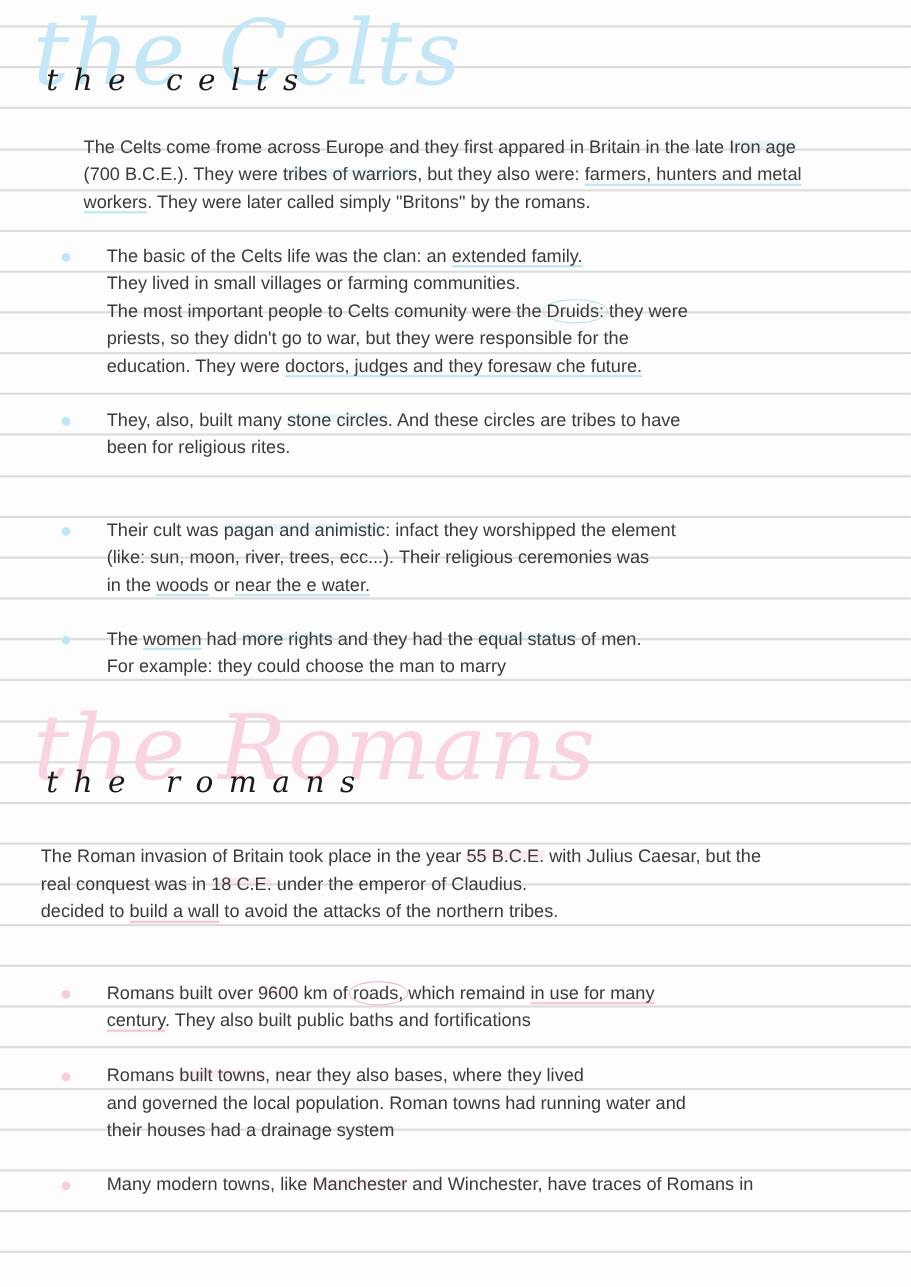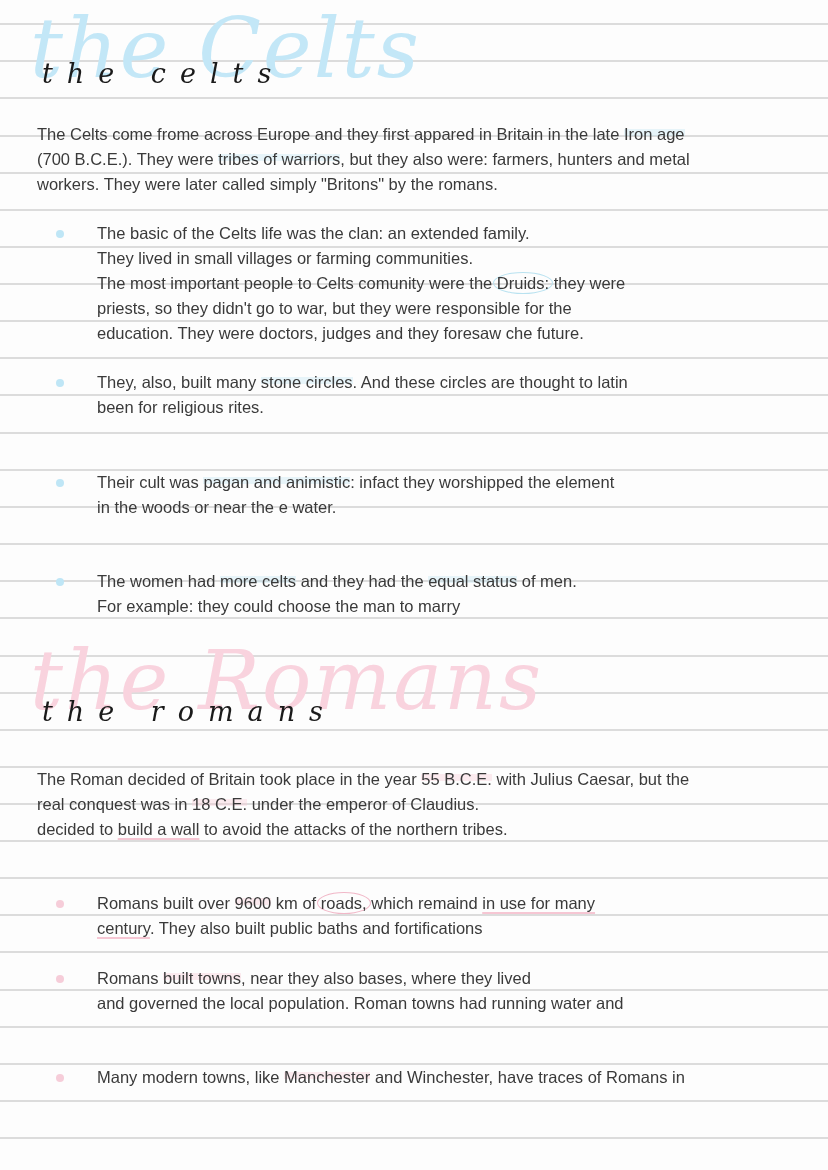--- a/index.html
+++ b/index.html
@@ -16,21 +16,21 @@
   }
   .small-title {
     position:absolute; font-family:"DejaVu Serif", serif; font-style:italic;
     font-size:27px; color:#1a1a1a; letter-spacing:14px; white-space:nowrap; line-height:1;
   }
   .para { position:absolute; left:37px; font-size:16.5px; line-height:25px; white-space:nowrap; }
   .bullet-item { position:absolute; left:0; width:828px; }
   .bullet-dot { position:absolute; left:56px; top:9px; width:8px; height:8px; border-radius:50%; }
   .bullet-text { position:absolute; left:97px; font-size:16.5px; line-height:25px; white-space:nowrap; }
   .line { display:block; height:25px; }
-  .hl-blue { text-decoration-color:#bfe6f3; text-decoration-thickness:2px; text-underline-offset:3px; }
+  .hl-blue { text-decoration:underline; text-decoration-color:#bfe6f3; text-decoration-thickness:2px; text-underline-offset:3px; }
   .hl-pink { text-decoration:underline; text-decoration-color:#f6c6d3; text-decoration-thickness:2px; text-underline-offset:3px; }
   .mark-blue { background:linear-gradient(transparent 20%, rgba(190,228,242,0.35) 20%, rgba(190,228,242,0.35) 60%, transparent 60%); }
   .mark-pink { background:linear-gradient(transparent 20%, rgba(248,200,212,0.35) 20%, rgba(248,200,212,0.35) 60%, transparent 60%); }
   .circle-blue { border:1.5px solid #b9e2f0; border-radius:50%; padding:1px 3px; margin:-3px -4px; }
   .circle-pink { border:1.5px solid #f1b8c8; border-radius:50%; padding:1px 3px; margin:-3px -4px; }
 </style>
 </head>
 <body>
 
 <div id="rules">
@@ -63,81 +63,83 @@
     <div class="rule" style="top: 989px;"></div>
     <div class="rule" style="top: 1026px;"></div>
     <div class="rule" style="top: 1063px;"></div>
     <div class="rule" style="top: 1100px;"></div>
     <div class="rule" style="top: 1137px;"></div>
   </div>
 
 <section>
   <div class="big-title" style="left:30px; top:8px; color:#c3e7f7;">the Celts</div>
   <div class="small-title" style="left:42px; top:60px;">the celts</div>
-  <div class="para" style="top:122px;">
+  <div class="para" style="top:122px;margin-left:39px;">
       <span class="line"><span>The Celts come frome across Europe and they first appared in Britain in the late </span><span class="mark-blue">Iron age</span></span>
       <span class="line"><span>(700 B.C.E.). They were </span><span class="mark-blue">tribes of warriors</span><span>, but they also were: </span><span class="hl-blue">farmers, hunters and metal</span></span>
       <span class="line"><span class="hl-blue">workers</span><span>. They were later called simply "Britons" by the romans.</span></span>
     </div>
   <div>
       <div class="bullet-item" style="top: 221px;">
         <span class="bullet-dot" style="background: rgb(191, 230, 246);"></span>
         <div class="bullet-text">
           <span class="line"><span>The basic of the Celts life was the clan: an </span><span class="hl-blue">extended family.</span></span>
           <span class="line"><span>They lived in small villages or farming communities.</span></span>
           <span class="line"><span>The most important people to Celts comunity were the </span><span class="circle-blue">Druids:</span><span> they were</span></span>
           <span class="line"><span>priests, so they didn't go to war, but they were responsible for the</span></span>
           <span class="line"><span>education. They were </span><span class="hl-blue">doctors, judges and they foresaw che future.</span></span>
         </div>
       </div>
       <div class="bullet-item" style="top: 370px;">
         <span class="bullet-dot" style="background: rgb(191, 230, 246);"></span>
         <div class="bullet-text">
-          <span class="line"><span>They, also, built many </span><span class="mark-blue">stone circles</span><span>. And these circles are thought to latin</span></span>
+          <span class="line"><span>They, also, built many </span><span class="mark-blue">stone circles</span><span>. And these circles are tribes to have</span></span>
           <span class="line"><span>been for religious rites.</span></span>
         </div>
       </div>
       <div class="bullet-item" style="top: 470px;">
         <span class="bullet-dot" style="background: rgb(191, 230, 246);"></span>
         <div class="bullet-text">
           <span class="line"><span>Their cult was </span><span class="mark-blue">pagan and animistic</span><span>: infact they worshipped the element</span></span>
+          <span class="line"><span>(like: sun, moon, river, trees, ecc...). Their religious ceremonies was</span></span>
           <span class="line"><span>in the </span><span class="hl-blue">woods</span><span> or </span><span class="hl-blue">near the e water.</span></span>
         </div>
       </div>
       <div class="bullet-item" style="top: 569px;">
         <span class="bullet-dot" style="background: rgb(191, 230, 246);"></span>
         <div class="bullet-text">
-          <span class="line"><span>The </span><span class="hl-blue">women</span><span> had </span><span class="mark-blue">more celts</span><span> and they had the </span><span class="mark-blue">equal status</span><span> of men.</span></span>
+          <span class="line"><span>The </span><span class="hl-blue">women</span><span> had </span><span class="mark-blue">more rights</span><span> and they had the </span><span class="mark-blue">equal status</span><span> of men.</span></span>
           <span class="line"><span>For example: they could choose the man to marry</span></span>
         </div>
       </div>
     </div>
 </section>
 
 <section>
   <div class="big-title" style="left:30px; top:640px; color:#f9d3de;">the Romans</div>
   <div class="small-title" style="left:42px; top:698px;">the romans</div>
   <div class="para" style="top:767px;">
-      <span class="line"><span>The Roman decided of Britain took place in the year </span><span class="mark-pink">55 B.C.E.</span><span> with Julius Caesar, but the</span></span>
+      <span class="line"><span>The Roman invasion of Britain took place in the year </span><span class="mark-pink">55 B.C.E.</span><span> with Julius Caesar, but the</span></span>
       <span class="line"><span>real conquest was in </span><span class="mark-pink">18 C.E.</span><span> under the emperor of Claudius.</span></span>
       <span class="line"><span>decided to </span><span class="hl-pink">build a wall</span><span> to avoid the attacks of the northern tribes.</span></span>
     </div>
   <div>
       <div class="bullet-item" style="top: 891px;">
         <span class="bullet-dot" style="background: rgb(246, 205, 217);"></span>
         <div class="bullet-text">
           <span class="line"><span>Romans built over </span><span class="mark-pink">9600</span><span> km of </span><span class="circle-pink">roads,</span><span> which remaind </span><span class="hl-pink">in use for many</span></span>
           <span class="line"><span class="hl-pink">century</span><span>. They also built public baths and fortifications</span></span>
         </div>
       </div>
       <div class="bullet-item" style="top: 966px;">
         <span class="bullet-dot" style="background: rgb(246, 205, 217);"></span>
         <div class="bullet-text">
           <span class="line"><span>Romans </span><span class="mark-pink">built towns</span><span>, near they also bases, where they lived</span></span>
           <span class="line"><span>and governed the local population. Roman towns had running water and</span></span>
+          <span class="line"><span>their houses had a drainage system</span></span>
         </div>
       </div>
       <div class="bullet-item" style="top: 1065px;">
         <span class="bullet-dot" style="background: rgb(246, 205, 217);"></span>
         <div class="bullet-text">
           <span class="line"><span>Many modern towns, like </span><span class="mark-pink">Manchester</span><span> and Winchester, have traces of Romans in</span></span>
         </div>
       </div>
     </div>
 </section>

